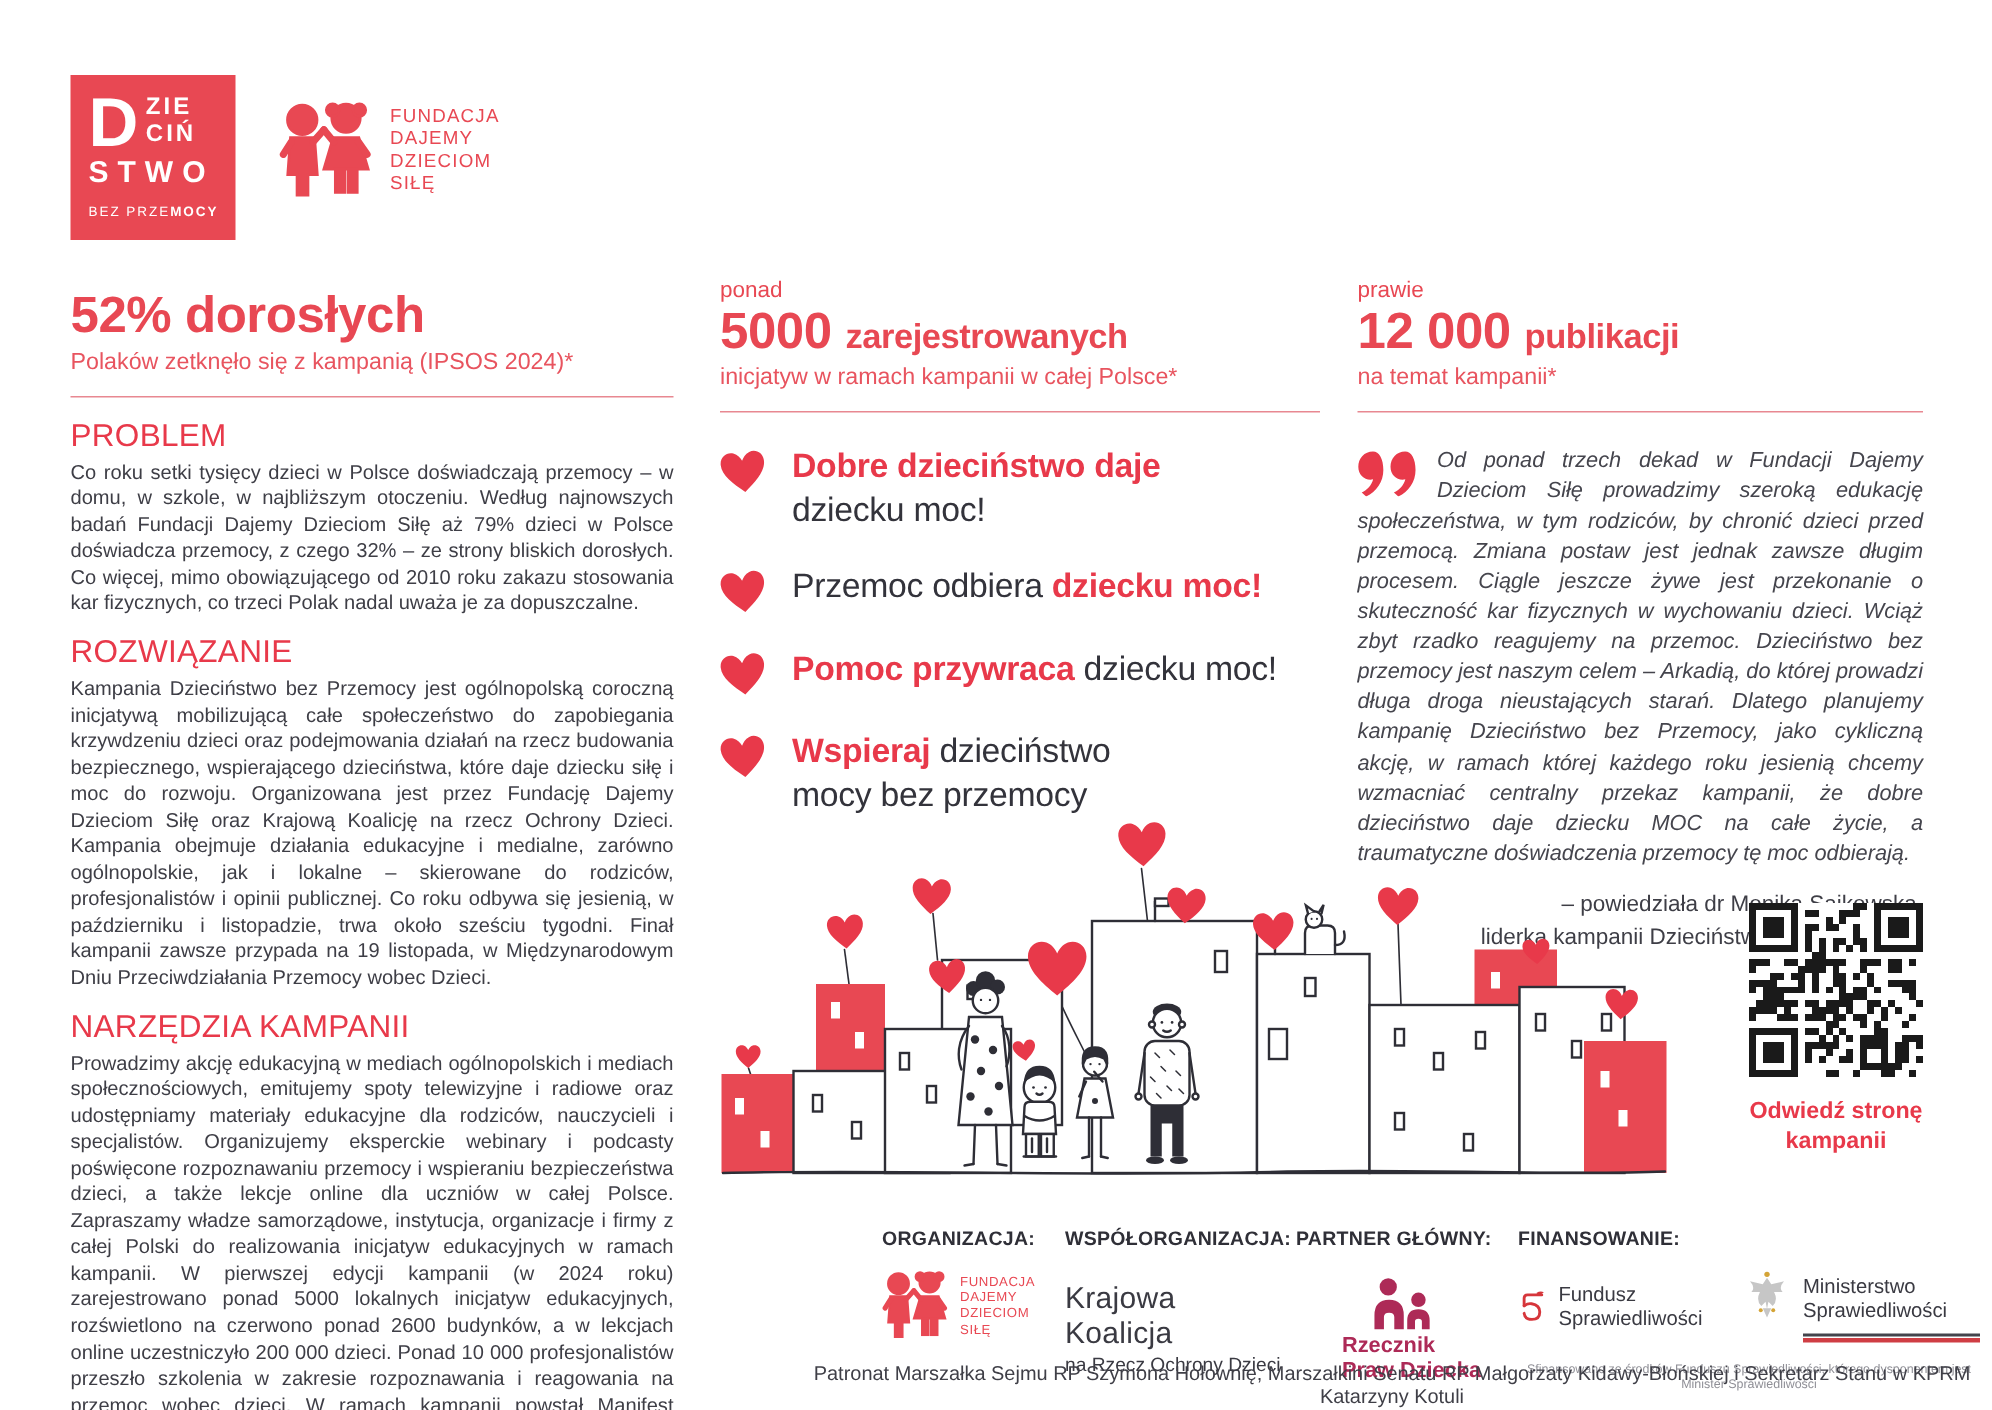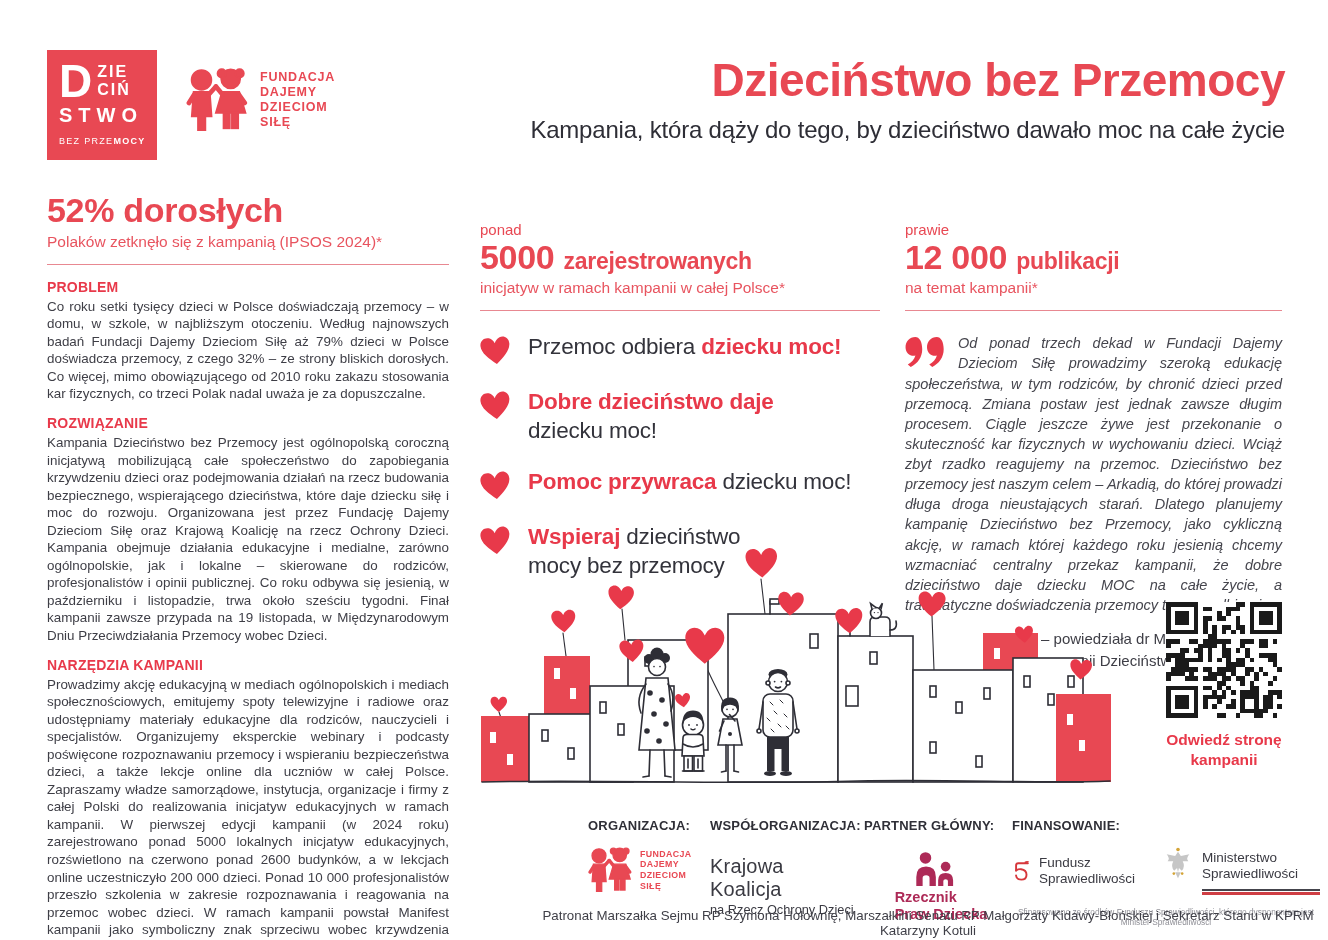--- a/index.html
+++ b/index.html
@@ -13,38 +13,38 @@
   .badge-top { display:flex; align-items:flex-start; }
   .badge-d { font-size:46px; font-weight:bold; line-height:0.92; letter-spacing:0; }
   .badge-stack { margin-left:5px; margin-top:3px; }
   .badge-stack div { font-size:16px; font-weight:bold; letter-spacing:2px; line-height:1.12; }
   .badge-stwo { font-size:20px; font-weight:bold; letter-spacing:6px; margin-top:2px; }
   .badge-tag { margin-top:9px; font-size:9px; letter-spacing:1.3px; }
   .badge-tag b { font-weight:bold; }
 
   .fdds-logo { position:absolute; left:186px; top:66px; display:flex; align-items:center; }
   .fdds-kids { width:62px; height:68px; }
-  .fdds-word { margin-left:12px; color:#e84853; font-weight:bold; font-size:12.5px;
+  .fdds-word { margin-left:12px; color:#e84853; font-weight:normal; font-size:12.5px;
                letter-spacing:0.8px; line-height:1.22; }
 
   .header-right { position:absolute; right:43px; top:56px; text-align:right; width:860px; }
   .page-title { color:#e84853; font-size:46px; font-weight:800; letter-spacing:-0.5px; line-height:1.05; }
   .page-subtitle { color:#2e2e36; font-size:24px; margin-top:12px; letter-spacing:-0.2px; }
 
   
-  .stat-pre { color:#e84853; font-size:15px; line-height:1.1;margin-top:36px; }
+  .stat-pre { color:#e84853; font-size:15px; line-height:1.1; }
   .stat-big { color:#e84853; font-weight:bold; font-size:34px; line-height:1.08; letter-spacing:-0.3px; }
   .stat-big .suffix { font-size:23px; }
   .stat-sub { color:#e8545f; font-size:15.5px; margin-top:4px; }
   .stat-hr { border:none; border-top:1.5px solid #e88891; margin-top:13px; }
 
   
   .col-left { position:absolute; left:47px; top:192px; width:402px; }
   .col-left .stat-hr { margin-bottom:14px; }
-  .sec-head { color:#e8394a; font-weight:bold; font-size:14px; letter-spacing:0.2px; margin-top:12px; margin-bottom:3px; }
+  .sec-head { color:#e8394a; font-weight:normal; font-size:21px; letter-spacing:0.2px; margin-top:12px; margin-bottom:3px; }
   .sec-body { font-size:13.4px; line-height:1.31; text-align:justify; color:#3e3e46; }
 
   
   .col-mid { position:absolute; left:480px; top:186px; width:400px; }
   .col-mid .stat-hr { margin-bottom:22px; }
   .bullet { display:flex; align-items:flex-start; margin-bottom:23px; }
   .bullet svg { width:31px; height:29px; flex:0 0 31px; margin-right:17px; margin-top:3px; transform:rotate(-6deg); }
   .bullet-text { font-size:22.5px; line-height:1.27; color:#33333b; letter-spacing:-0.2px; }
   .bullet-text .red { color:#e8394a; font-weight:bold; }
 
@@ -136,24 +136,20 @@
       <use href="#fdds-kids-sym" fill="#e84853" stroke="#e84853"></use>
     </svg>
     <div class="fdds-word">
       <div>FUNDACJA</div>
       <div>DAJEMY</div>
       <div>DZIECIOM</div>
       <div>SIŁĘ</div>
     </div>
   </div>
 
-  <div class="header-right">
-    <div class="page-title">Dzieciństwo bez Przemocy</div>
-    <div class="page-subtitle">Kampania, która dąży do tego, by dzieciństwo dawało moc na całe życie</div>
-  </div>
 
   <div class="col-left">
     <div class="stat-big">52% dorosłych</div>
     <div class="stat-sub">Polaków zetknęło się z kampanią (IPSOS 2024)*</div>
     <hr class="stat-hr">
 
     <div class="sec-head">PROBLEM</div>
     <div class="sec-body">Co roku setki tysięcy dzieci w Polsce doświadczają przemocy – w domu, w szkole, w najbliższym otoczeniu. Według najnowszych badań Fundacji Dajemy Dzieciom Siłę aż 79% dzieci w Polsce doświadcza przemocy, z czego 32% – ze strony bliskich dorosłych. Co więcej, mimo obowiązującego od 2010 roku zakazu stosowania kar fizycznych, co trzeci Polak nadal uważa je za dopuszczalne.</div>
 
     <div class="sec-head">ROZWIĄZANIE</div>
@@ -167,27 +163,27 @@
   <div class="col-mid">
     <div class="stat-pre">ponad</div>
     <div class="stat-big"><span>5000</span> <span class="suffix">zarejestrowanych</span></div>
     <div class="stat-sub">inicjatyw w ramach kampanii w całej Polsce*</div>
     <hr class="stat-hr">
 
     <div class="bullet">
       <svg viewBox="0 0 32 30">
           <use href="#heart-shape" fill="#e8394a"></use>
         </svg>
-      <div class="bullet-text"><span>Przemoc odbiera</span> <span class="red">dziecku moc!</span></div>
+      <div class="bullet-text"><span class="red">Dobre dzieciństwo daje</span><br><span>dziecku moc!</span></div>
     </div>
     <div class="bullet">
       <svg viewBox="0 0 32 30">
           <use href="#heart-shape" fill="#e8394a"></use>
         </svg>
-      <div class="bullet-text"><span class="red">Dobre dzieciństwo daje</span><br><span>dziecku moc!</span></div>
+      <div class="bullet-text"><span>Przemoc odbiera</span> <span class="red">dziecku moc!</span></div>
     </div>
     <div class="bullet">
       <svg viewBox="0 0 32 30">
           <use href="#heart-shape" fill="#e8394a"></use>
         </svg>
       <div class="bullet-text"><span class="red">Pomoc przywraca</span> <span>dziecku moc!</span></div>
     </div>
     <div class="bullet">
       <svg viewBox="0 0 32 30">
           <use href="#heart-shape" fill="#e8394a"></use>

